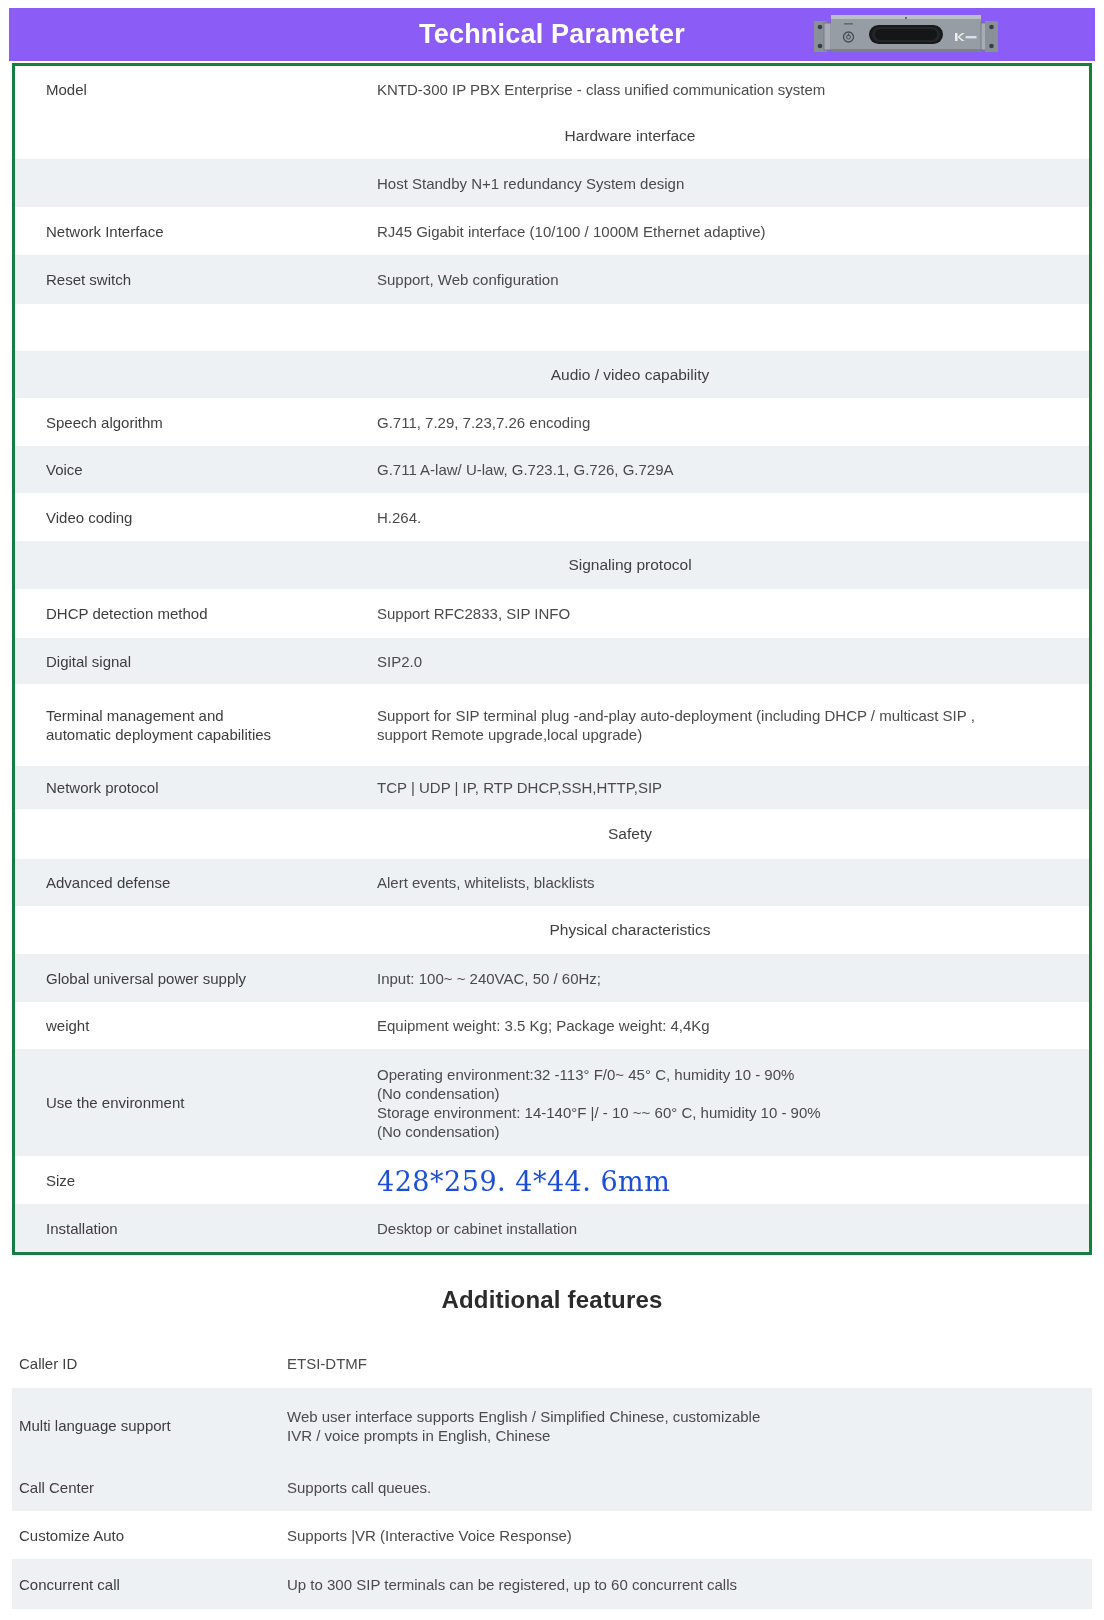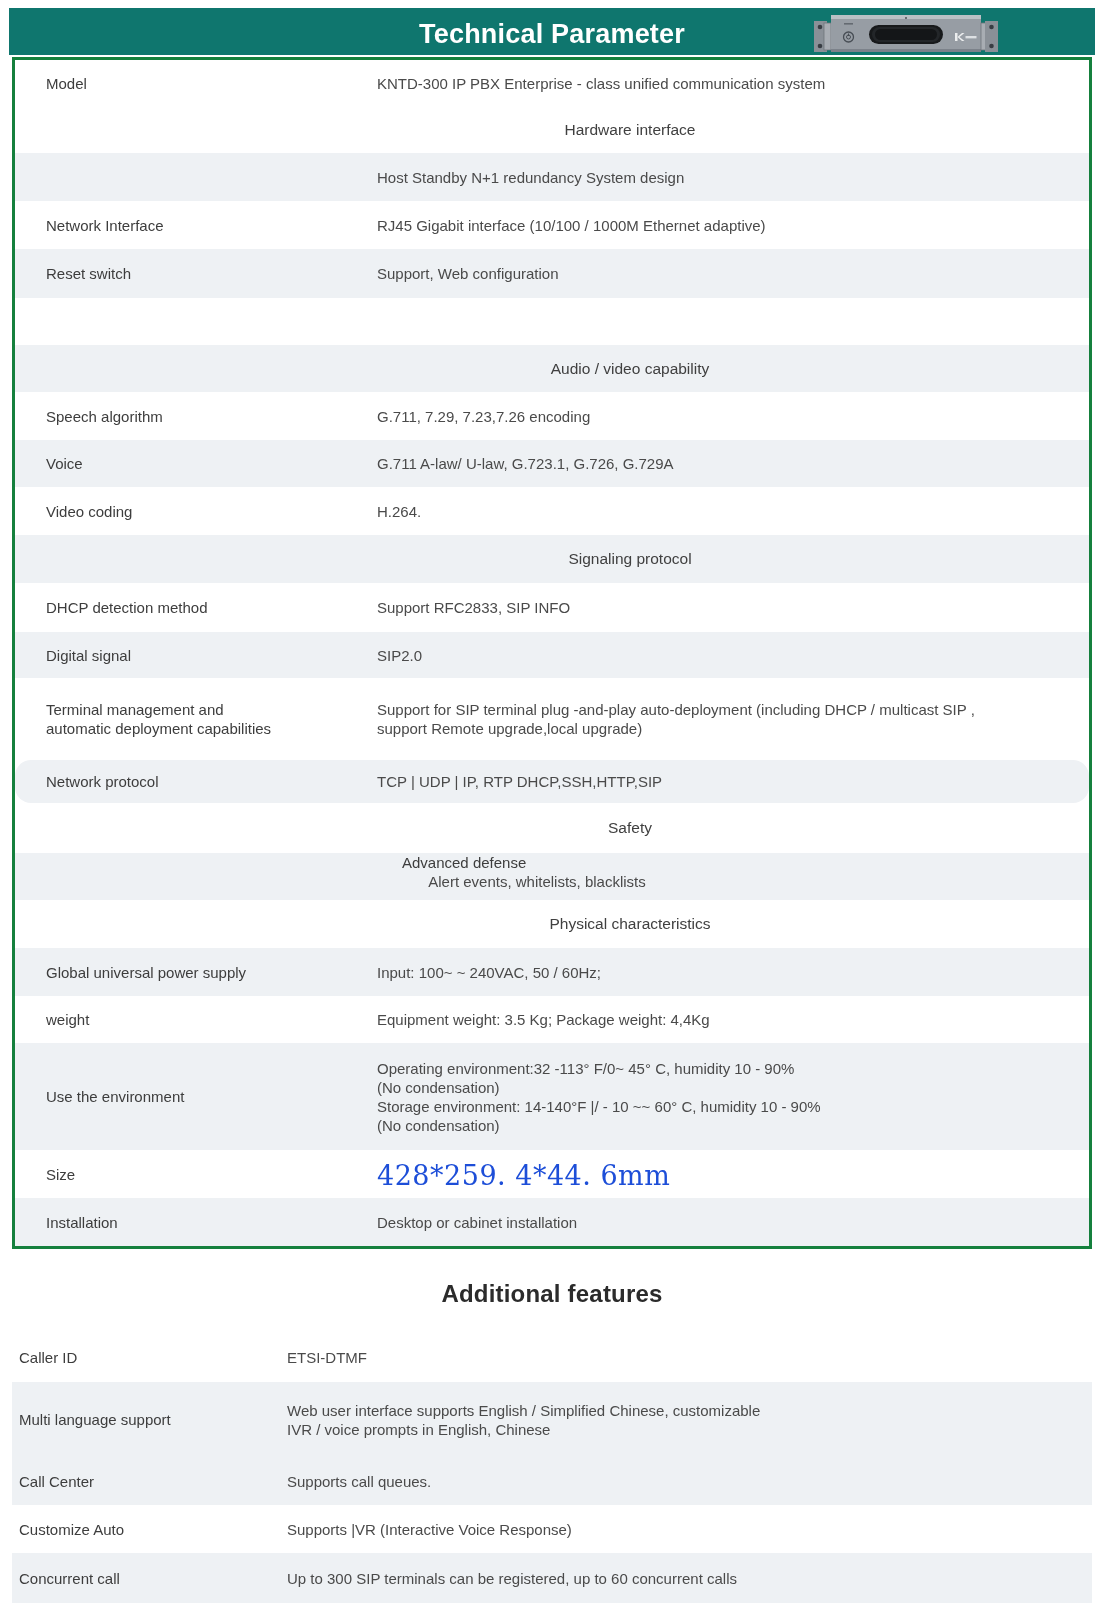--- a/index.html
+++ b/index.html
@@ -4,22 +4,22 @@
 <style>
   * { box-sizing: border-box; }
   html,body { margin:0; padding:0; }
   body {
     width:1104px; height:1620px; overflow:hidden; background:#ffffff;
     font-family:"Liberation Sans","DejaVu Sans",sans-serif;
     color:#434343; font-size:15px;
   }
   
   .header-bar {
-    position:relative; margin:8px 9px 0 9px; height:47px;
-    background:#0f766e;
+    position:relative; margin:8px 9px 0 9px; height:53px;
+    background:#8b5cf6;
   }
   .header-title {
     position:absolute; left:0; right:0; top:0; height:53px;
     display:flex; align-items:center; justify-content:center;
     color:#ffffff; font-size:27px; font-weight:bold; letter-spacing:0.2px;
   }
   .device { position:absolute; right:96px; top:2px; width:186px; height:47px; }
   
   .tbl {
     margin:2px 12px 0 12px;
@@ -134,28 +134,28 @@
     <div class="row" style="min-height: 82px;">
     <div class="lbl">
         <div>Terminal management and</div>
         <div>automatic deployment capabilities</div>
       </div>
     <div class="val">
         <div>Support for SIP terminal plug -and-play auto-deployment  (including DHCP / multicast SIP ,</div>
         <div>support Remote upgrade,local upgrade)</div>
       </div>
   </div>
-    <div class="row gray" style="min-height: 43px; border-radius: 16px;">
+    <div class="row gray" style="min-height: 43px;">
     <div class="lbl">Network protocol</div>
     <div class="val">TCP | UDP | IP, RTP DHCP,SSH,HTTP,SIP</div>
   </div>
     <div class="row section" style="min-height: 50px;">
     <div class="sec-txt">Safety</div>
   </div>
-    <div class="row gray" style="min-height: 47px; flex-direction: column;">
+    <div class="row gray" style="min-height: 47px;">
     <div class="lbl">Advanced defense</div>
     <div class="val">Alert events, whitelists, blacklists</div>
   </div>
     <div class="row section" style="min-height: 48px;">
     <div class="sec-txt">Physical characteristics</div>
   </div>
     <div class="row gray" style="min-height: 48px;">
     <div class="lbl">Global universal power supply</div>
     <div class="val">Input: 100~ ~ 240VAC, 50 / 60Hz;</div>
   </div>

